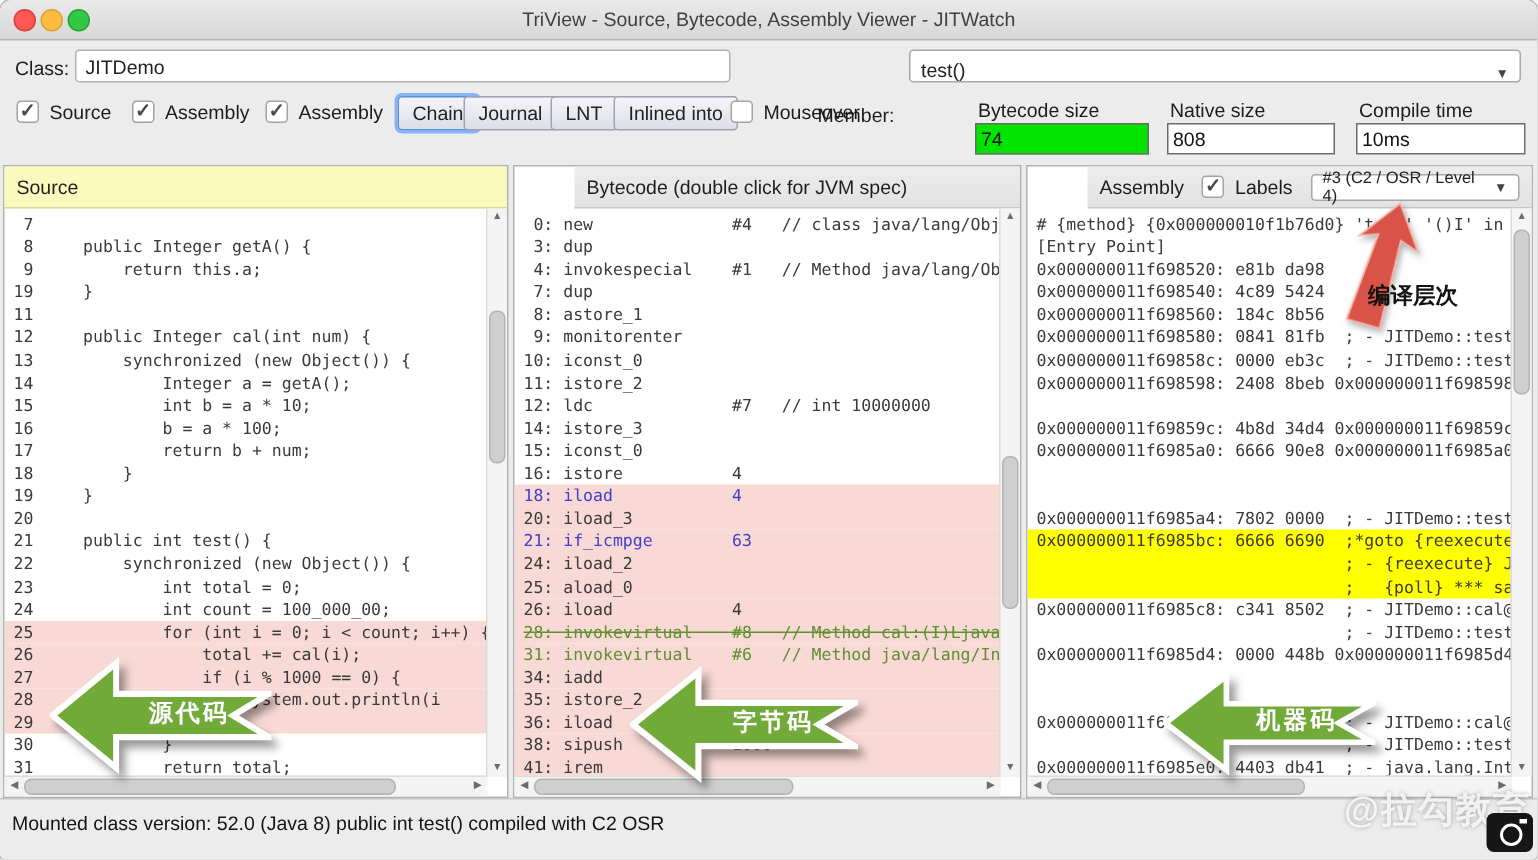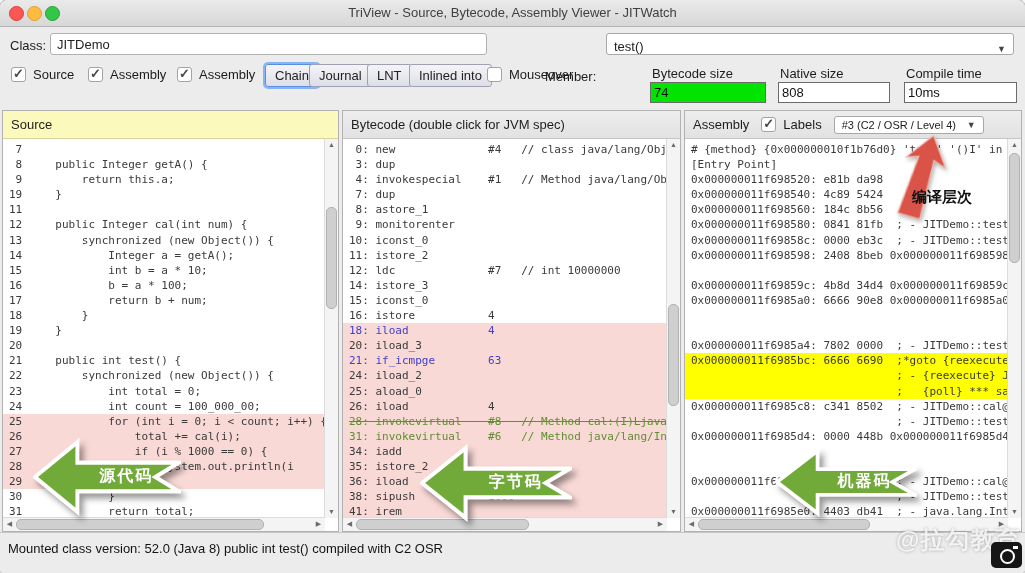--- a/index.html
+++ b/index.html
@@ -28,21 +28,21 @@
   .btn{position:absolute;height:23px;padding:0 9px;background:linear-gradient(#f4f4f8,#dedee8);
     border:1px solid #9fa0b2;border-radius:3px;font-size:13px;color:#222;display:inline-flex;align-items:center;box-sizing:border-box;}
   .btn.focused{box-shadow:0 0 0 2px rgba(80,150,250,.65);border-color:#5a8fe0;}
   .stat-box{position:absolute;height:17px;border:1px solid #6b6b6b;font-size:13px;color:#111;
     padding:1px 3px;box-sizing:content-box;line-height:17px;}
   
   .panel{position:absolute;top:110px;height:422px;background:#fff;border:1px solid #b2b2b2;box-sizing:border-box;}
   .phead{position:absolute;left:0;top:0;right:0;height:28px;display:flex;align-items:center;
     padding:0 8px;font-size:13px;color:#1e1e1e;box-sizing:border-box;border-bottom:1px solid #c6c6c6;}
   .phead.yellow{background:#fbf9bc;border-bottom:1px solid #d8d6a0;}
-  .phead.gray{background:linear-gradient(#ededed,#e2e2e2);}
+  .phead.gray{background:linear-gradient(#ededed,#e2e2e2);margin-left:40px;}
   .pbody{position:absolute;left:0;top:28px;right:13px;bottom:13px;overflow:hidden;padding-top:3px;}
   .cl{height:15.1px;line-height:15.1px;white-space:pre;font-family:"DejaVu Sans Mono",monospace;
     font-size:11px;color:#3a3a3a;padding-left:6px;}
   .cl.h-pink{background:#f8d9d6;}
   .cl.h-yellow{background:#ffff00;}
   .cl.c-blue{color:#4040cc;}
   .cl.c-green{color:#5f8f2f;}
   .cl.c-green-strike{color:#5f8f2f;text-decoration:line-through;}
   
   .vscroll{position:absolute;top:28px;right:0;bottom:13px;width:13px;background:#f4f4f4;border-left:1px solid #dcdcdc;}

